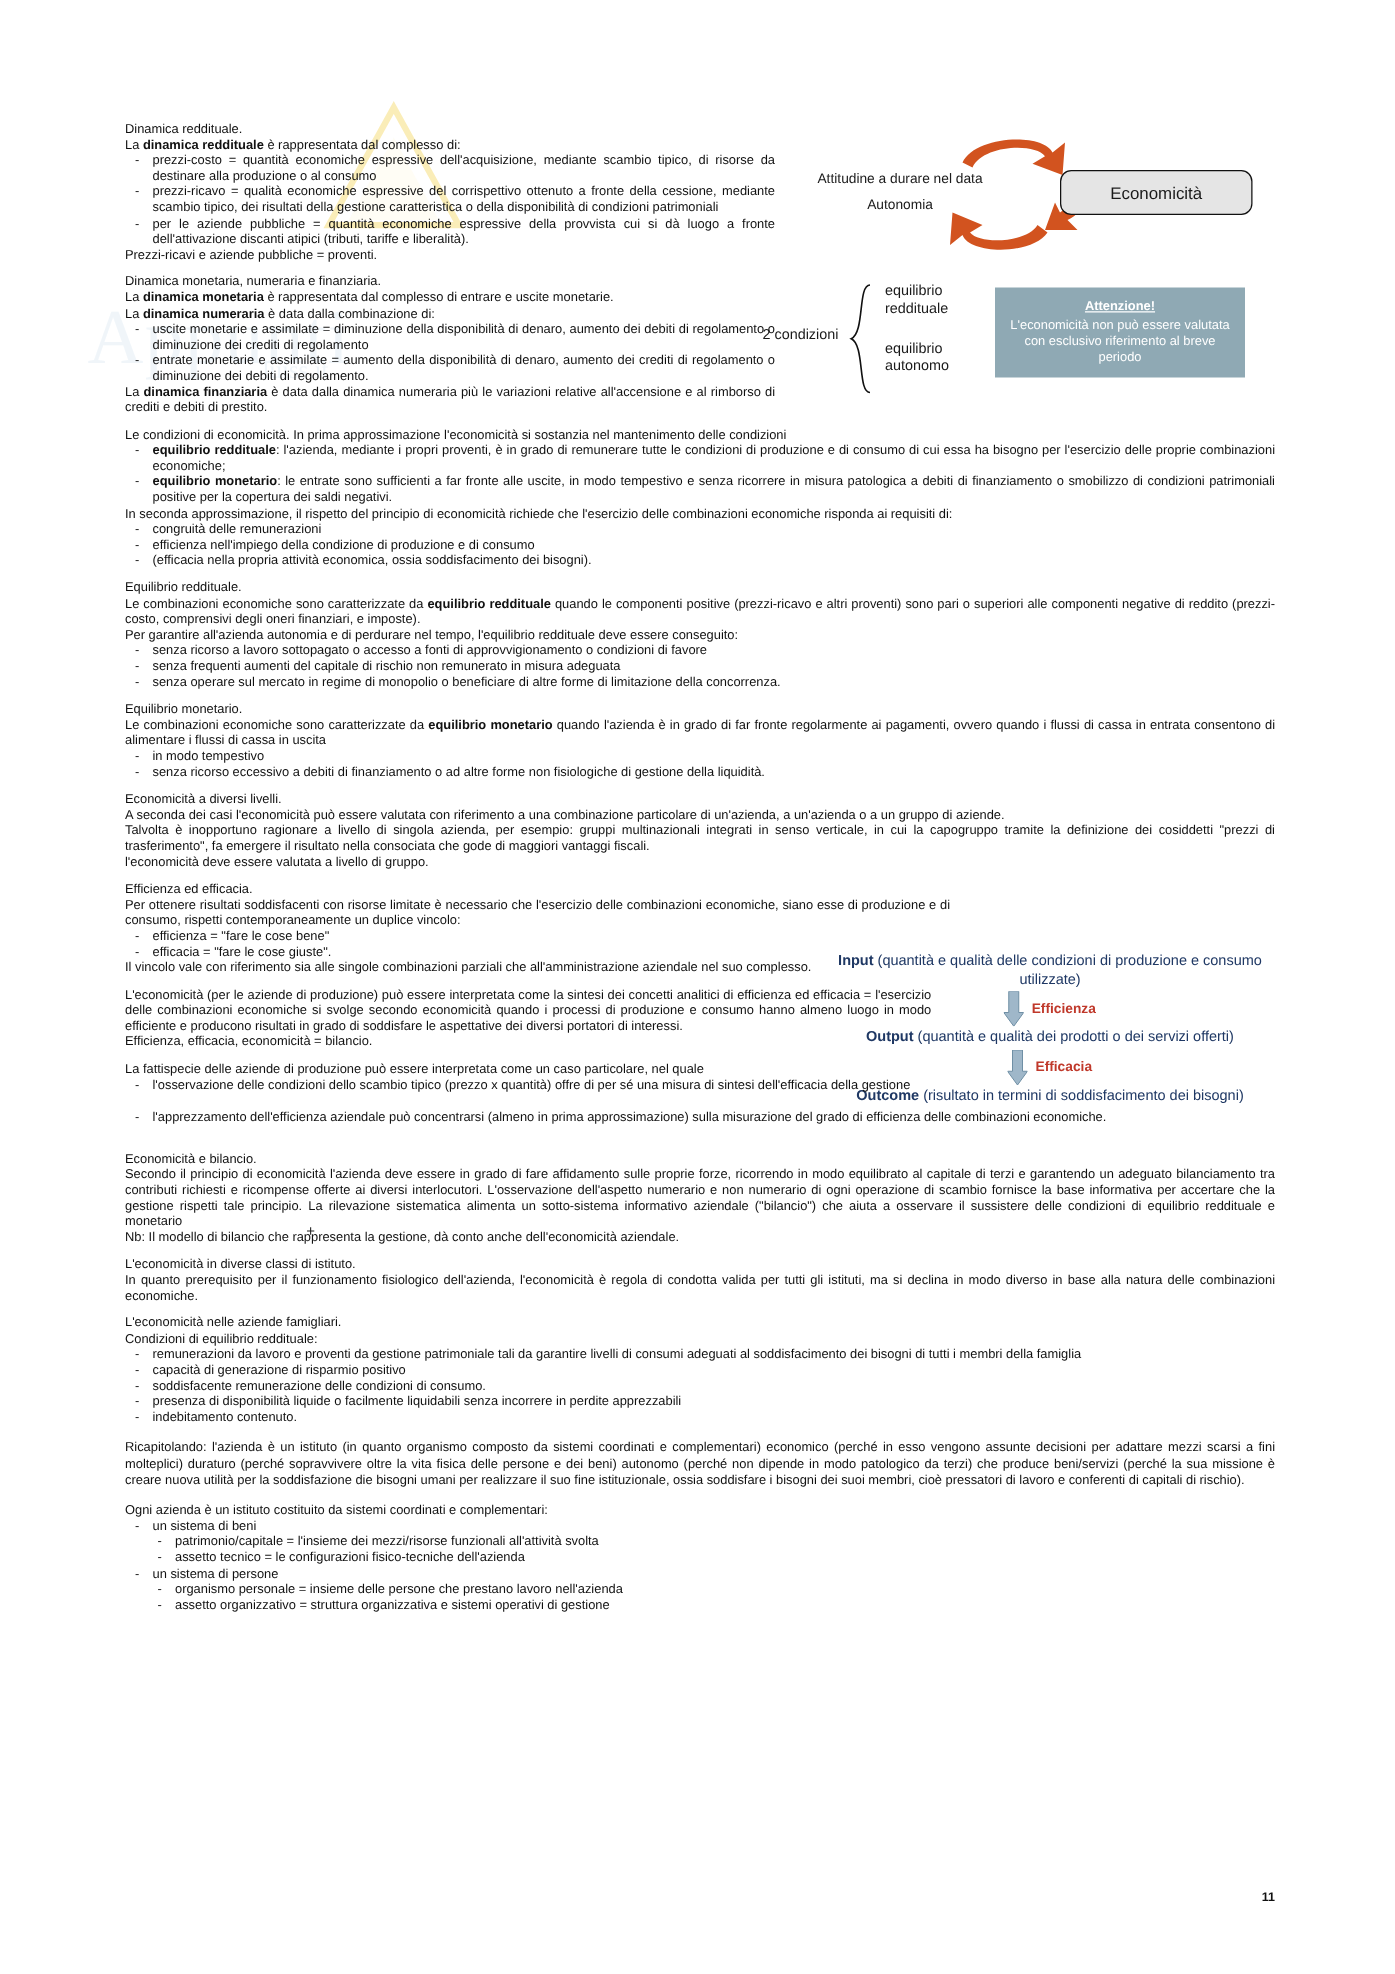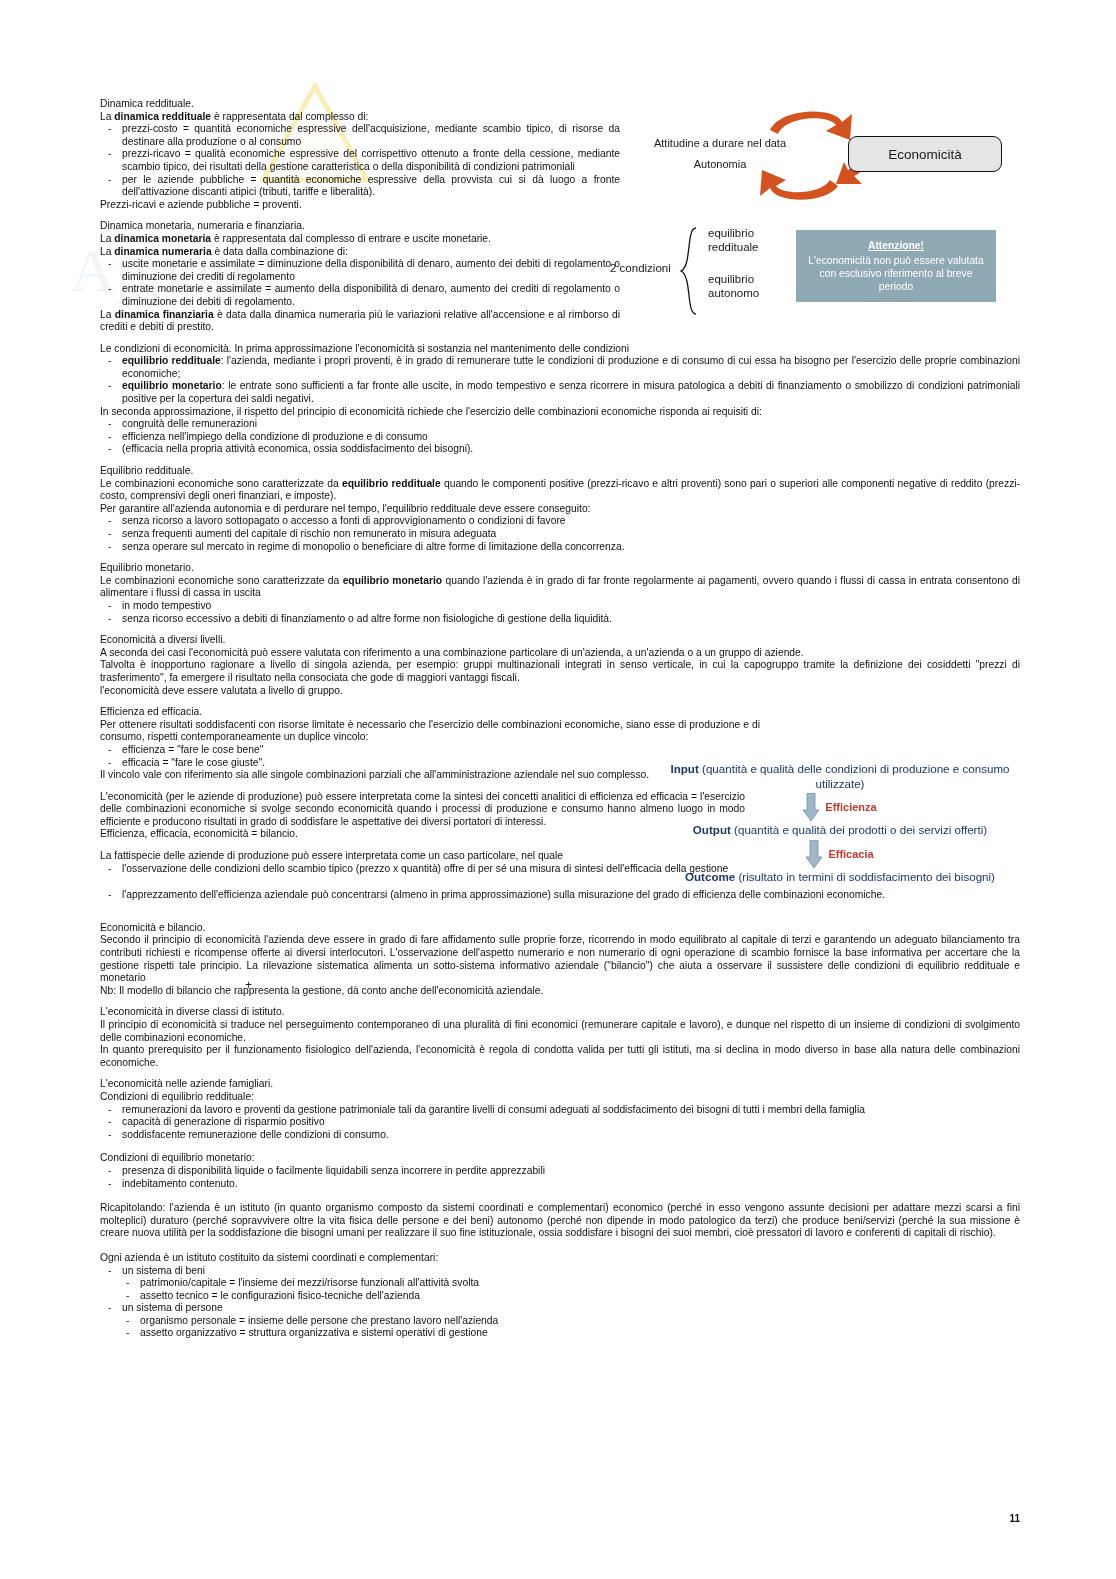--- a/index.html
+++ b/index.html
@@ -264,33 +264,31 @@
     </div>
 
     <div class="blk">
       <div class="line">Economicità e bilancio.</div>
       <div class="line">Secondo il principio di economicità l'azienda deve essere in grado di fare affidamento sulle proprie forze, ricorrendo in modo equilibrato al capitale di terzi e garantendo un adeguato bilanciamento tra contributi richiesti e ricompense offerte ai diversi interlocutori. L'osservazione dell'aspetto numerario e non numerario di ogni operazione di scambio fornisce la base informativa per accertare che la gestione rispetti tale principio. La rilevazione sistematica alimenta un sotto-sistema informativo aziendale ("bilancio") che aiuta a osservare il sussistere delle condizioni di equilibrio reddituale e monetario</div>
       <div class="line">Nb: Il modello di bilancio che rappresenta la gestione, dà conto anche dell'economicità aziendale.</div>
     </div>
 
     <div class="blk">
       <div class="line">L'economicità in diverse classi di istituto.</div>
-      <div class="line">Il principio di economicità si traduce nel perseguimento contemporaneo di una pluralità di fini economici (remunerare capitale e lavoro), e dunque nel rispetto di un insieme di condizioni di svolgimento delle combinazioni economiche.</div>
       <div class="line">In quanto prerequisito per il funzionamento fisiologico dell'azienda, l'economicità è regola di condotta valida per tutti gli istituti, ma si declina in modo diverso in base alla natura delle combinazioni economiche.</div>
     </div>
 
     <div class="blk">
       <div class="line">L'economicità nelle aziende famigliari.</div>
       <div class="line">Condizioni di equilibrio reddituale:</div>
       <ul class="dash">
         <li>remunerazioni da lavoro e proventi da gestione patrimoniale tali da garantire livelli di consumi adeguati al soddisfacimento dei bisogni di tutti i membri della famiglia</li>
         <li>capacità di generazione di risparmio positivo</li>
         <li>soddisfacente remunerazione delle condizioni di consumo.</li>
       </ul>
-      <div class="line" style="margin-top:11px;">Condizioni di equilibrio monetario:</div>
       <ul class="dash">
         <li>presenza di disponibilità liquide o facilmente liquidabili senza incorrere in perdite apprezzabili</li>
         <li>indebitamento contenuto.</li>
       </ul>
     </div>
 
     <div class="blk" style="margin-top:12px;">
       <div class="line">Ricapitolando: l'azienda è un istituto (in quanto organismo composto da sistemi coordinati e complementari) economico (perché in esso vengono assunte decisioni per adattare mezzi scarsi a fini molteplici) duraturo (perché sopravvivere oltre la vita fisica delle persone e dei beni) autonomo (perché non dipende in modo patologico da terzi) che produce beni/servizi (perché la sua missione è creare nuova utilità per la soddisfazione die bisogni umani per realizzare il suo fine istituzionale, ossia soddisfare i bisogni dei suoi membri, cioè pressatori di lavoro e conferenti di capitali di rischio).</div>
     </div>
 

